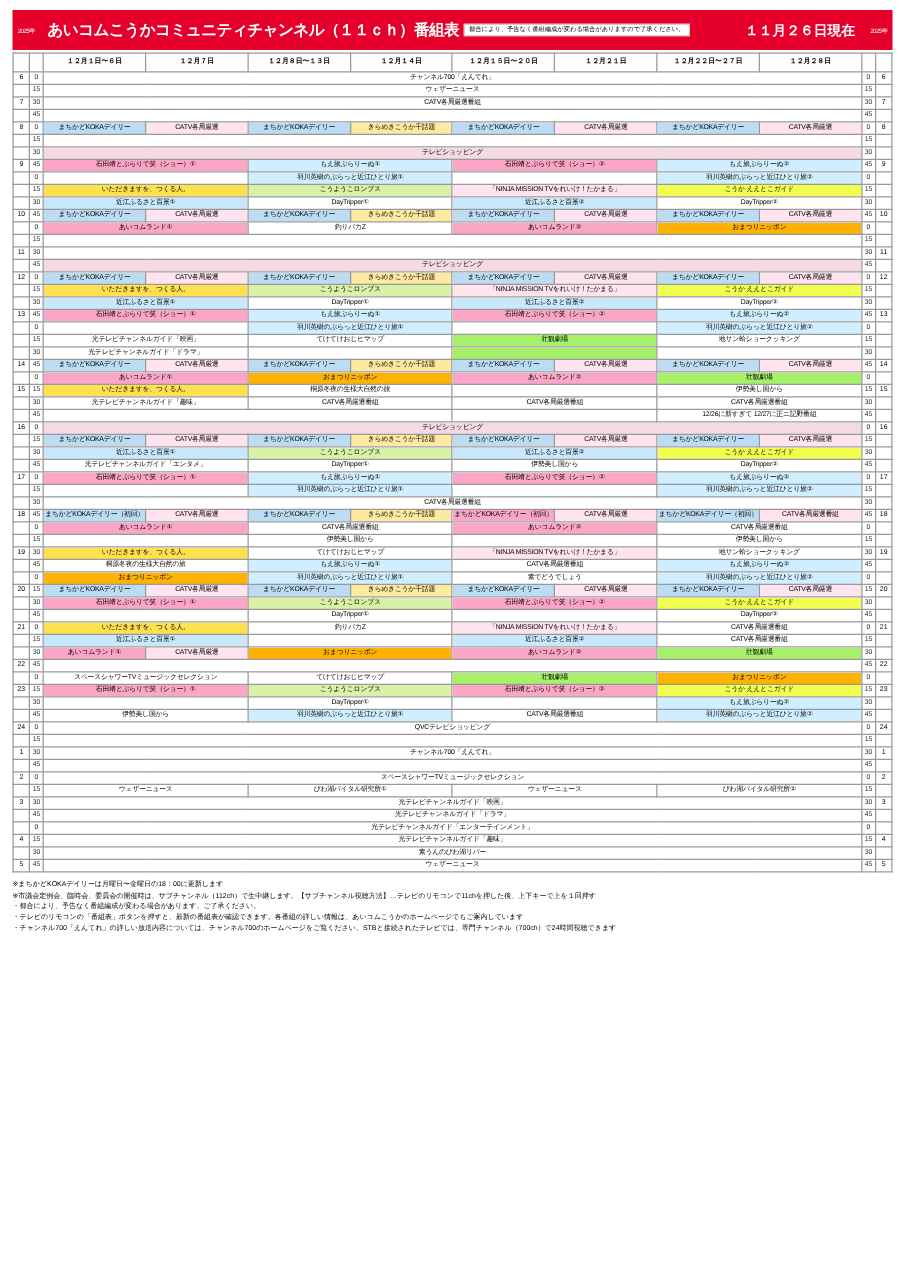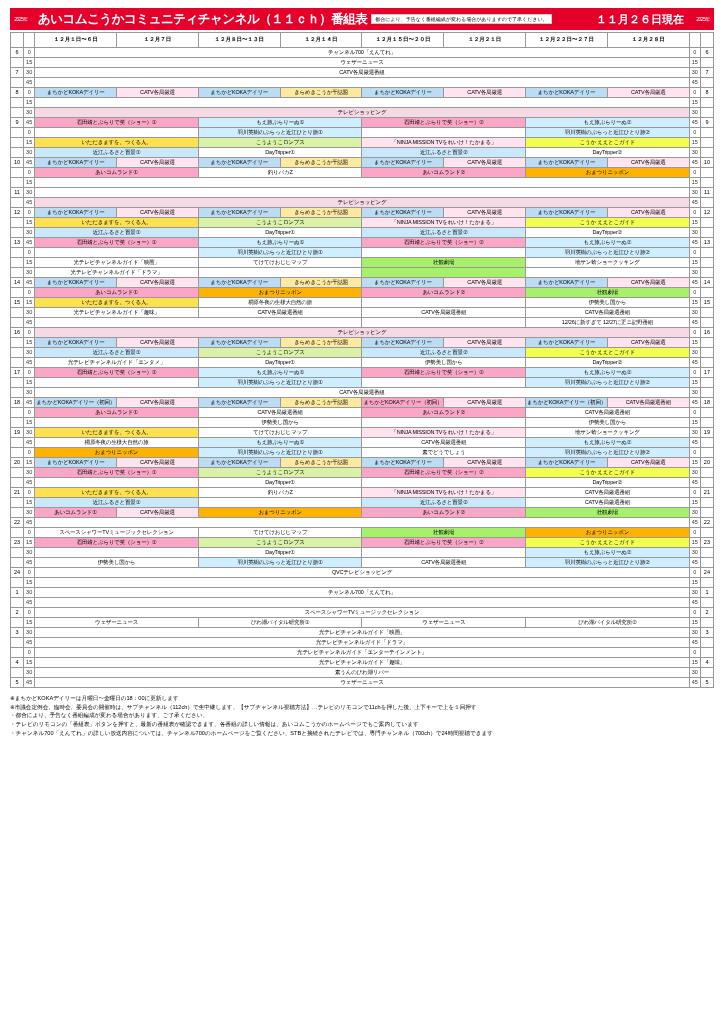--- a/index.html
+++ b/index.html
@@ -1,19 +1,19 @@
 <!DOCTYPE html>
 <html><head>
 <meta charset="utf-8">
 <style>
   html,body{margin:0;padding:0;background:#fff;}
   body{width:724px;height:1024px;font-family:"Liberation Sans","DejaVu Sans",sans-serif;font-size:6px;color:#000;}
   .page{position:relative;width:724px;height:1024px;box-sizing:border-box;padding:8px 10px;}
   
-  .hdr{display:flex;align-items:stretch;height:22px;}
+  .hdr{display:flex;align-items:stretch;height:32px;}
   .hdr-end{width:22px;background:#e4002b;color:#fff;font-size:5px;display:flex;align-items:center;justify-content:center;writing-mode:horizontal-tb;letter-spacing:-0.5px;}
   .hdr-mid{flex:1;background:#e4002b;color:#fff;display:flex;align-items:center;}
   .hdr-title{font-size:12.5px;font-weight:bold;padding-left:6px;white-space:nowrap;letter-spacing:-0.5px;}
   .hdr-note{background:#fff;color:#000;font-size:5px;margin:2px 4px;padding:1px 3px;border:1px solid #ccc;white-space:nowrap;line-height:1.2;display:flex;align-items:center;}
   .hdr-date{font-size:11px;font-weight:bold;padding-right:8px;white-space:nowrap;margin-left:auto;}
   
   table.grid{border-collapse:collapse;width:704px;table-layout:fixed;margin-top:2px;}
   table.grid td,table.grid th{border:0.5px solid #999;padding:0;font-size:5.5px;line-height:1;text-align:center;vertical-align:middle;overflow:hidden;white-space:nowrap;}
   .colhdr{height:14px;font-size:7.5px;font-weight:bold;border:0.5px solid #999;}
   .hcell{width:13px;font-size:5.5px;color:#000;}

